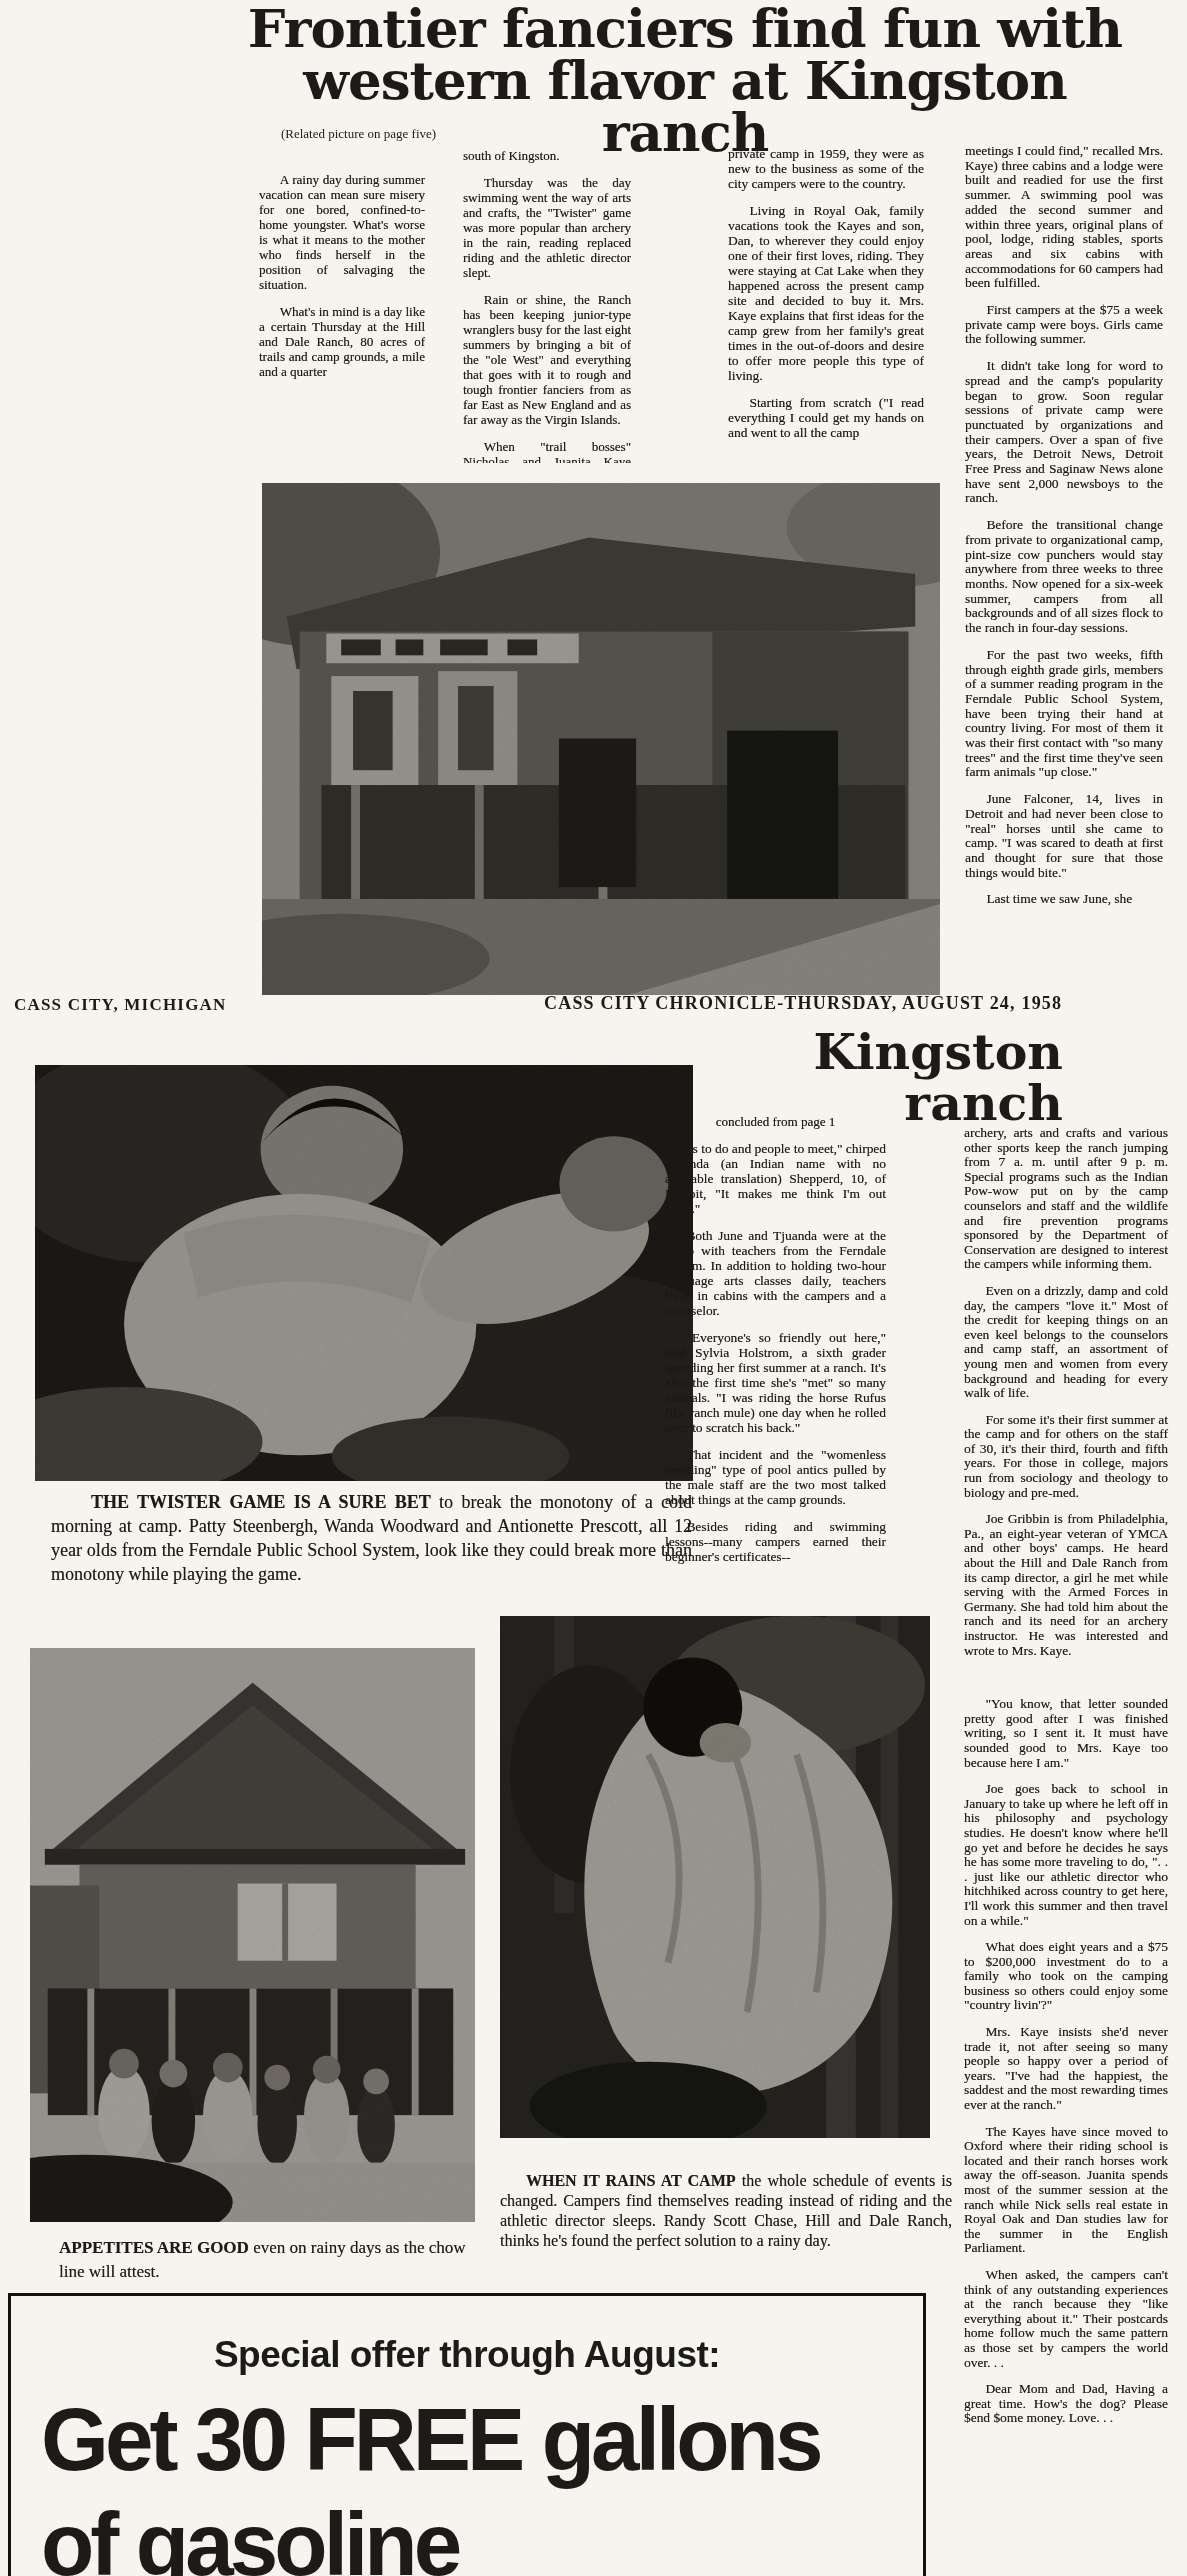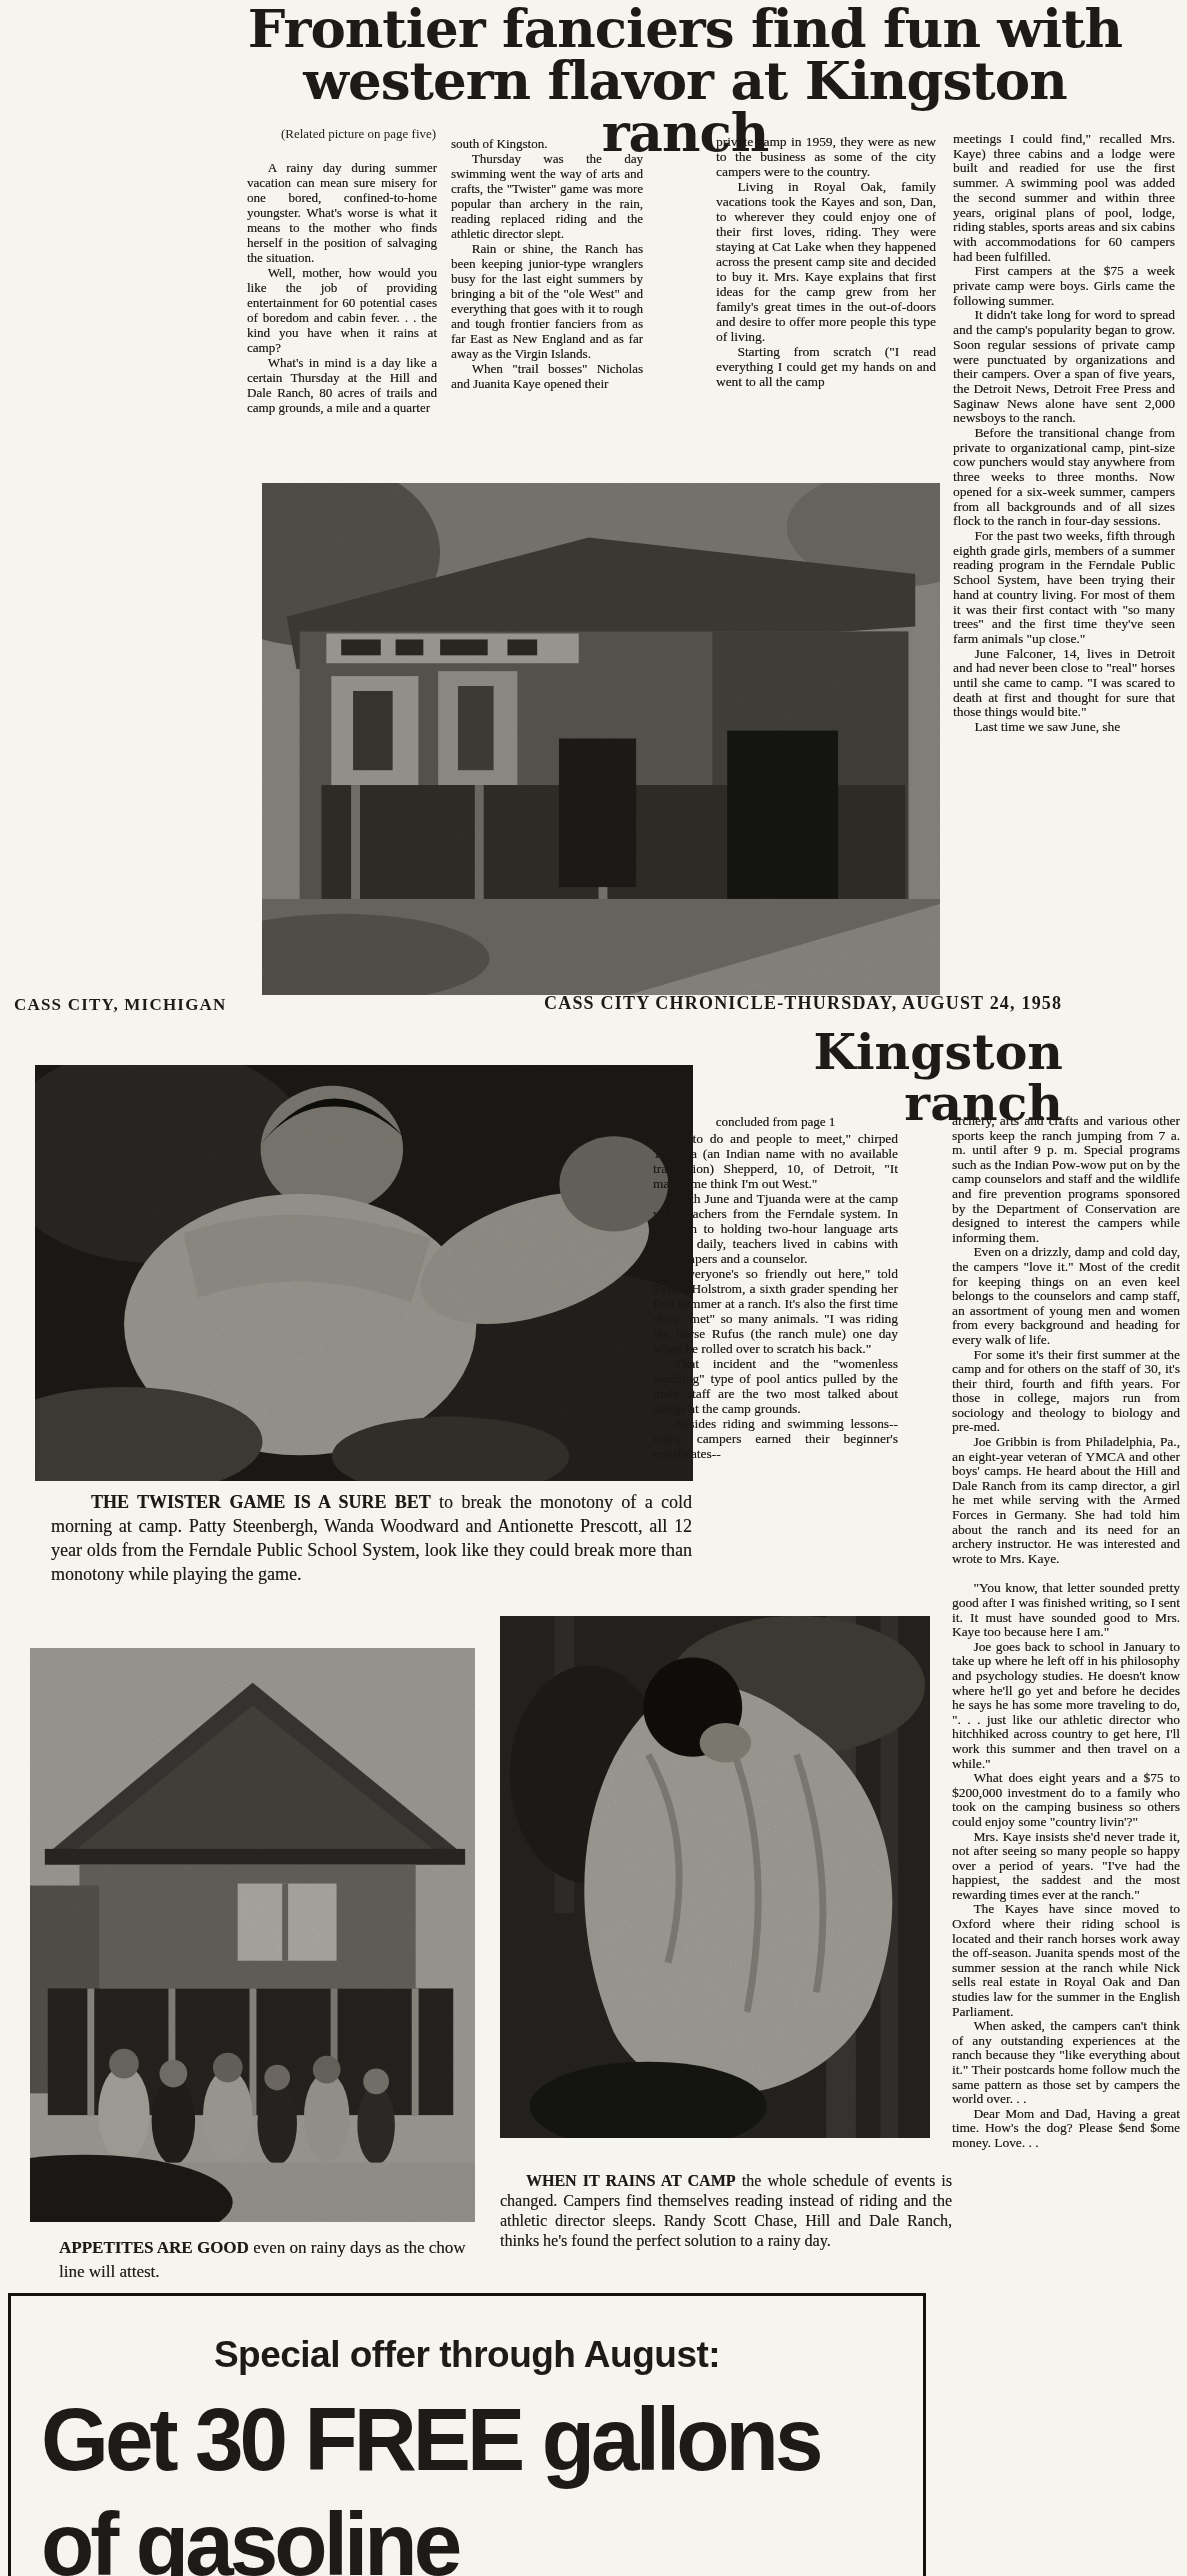--- a/index.html
+++ b/index.html
@@ -9,21 +9,21 @@
     background:var(--paper); overflow:hidden; color:var(--ink);
     font-family:"Liberation Serif", serif;
   }
   .abs { position:absolute; }
   .hl { font-family:"DejaVu Serif", serif; font-weight:bold; white-space:pre-wrap; }
   #headline1 { left:226px; top:2px; width:918px; text-align:center;
     font-size:53px; line-height:52px; letter-spacing:-1px; }
   #related { left:247px; top:126px; width:223px; text-align:center; font-size:13px; }
   .col { position:absolute; text-align:justify; overflow:hidden;
     text-shadow:0.2px 0.2px 0 rgba(25,22,18,.55); }
-  .col p.para { margin:0; text-indent:1.6em; }
+  .col p.para { margin:12px; text-indent:1.6em; }
   .col[data-noindent] p.para:first-of-type { text-indent:0; }
   .col p.para.gap { height:15px; }
   #a1c1 { left:247px; top:160px; width:190px; height:299px; font-size:13px; line-height:15px; }
   #a1c2 { left:451px; top:136px; width:192px; height:327px; font-size:13px; line-height:15px; }
   #a1c3 { left:716px; top:134px; width:220px; height:327px; font-size:13.4px; line-height:15px; }
   #a1c4 { left:953px; top:132px; width:222px; height:881px; font-size:13.4px; line-height:14.7px; }
   .photo { position:absolute; overflow:hidden; }
   .photo svg { display:block; width:100%; height:100%; }
   #photo1 { left:262px; top:483px; width:678px; height:512px; }
   #photo2 { left:35px;  top:1065px; width:658px; height:416px; }
@@ -57,21 +57,20 @@
 
   <div id="headline1" class="abs">
     <div class="hl">Frontier fanciers find fun with</div>
     <div class="hl">western flavor at Kingston  ranch</div>
   </div>
 
   <div id="related" class="abs">(Related picture on page five)</div>
 
   <div id="a1c1" class="col">
       <p class="para">A rainy day during summer vacation can mean sure misery for one bored, confined-to-home youngster. What's worse is what it means to the mother who finds herself in the position of salvaging the situation.</p>
-      <p class="para">Well, mother, how would you like the job of providing entertainment for 60 potential cases of boredom and cabin fever. . . the kind you have when it rains at camp?</p>
       <p class="para">What's in mind is a day like a certain Thursday at the Hill and Dale Ranch, 80 acres of trails and camp grounds, a mile and a quarter</p>
     </div>
   <div id="a1c2" class="col" data-noindent="">
       <p class="para">south of Kingston.</p>
       <p class="para">Thursday was the day swimming went the way of arts and crafts, the "Twister" game was more popular than archery in the rain, reading replaced riding and the athletic director slept.</p>
       <p class="para">Rain or shine, the Ranch has been keeping junior-type wranglers busy for the last eight summers by bringing a bit of the "ole West" and everything that goes with it to rough and tough frontier fanciers from as far East as New England and as far away as the Virgin Islands.</p>
       <p class="para">When "trail bosses" Nicholas and Juanita Kaye opened their</p>
     </div>
   <div id="a1c3" class="col" data-noindent="">
       <p class="para">private camp in 1959, they were as new to the business as some of the city campers were to the country.</p>

